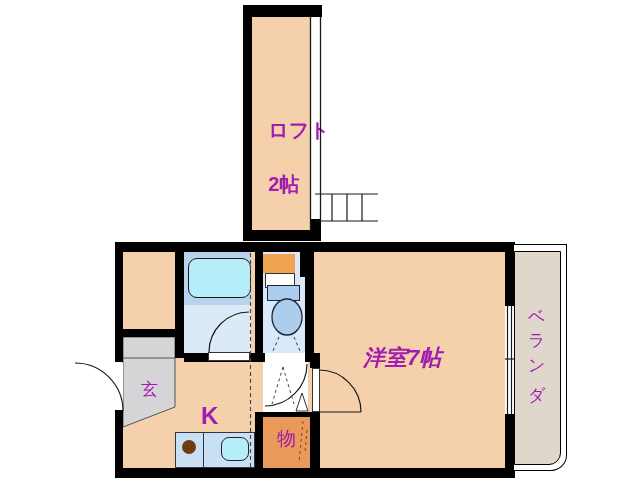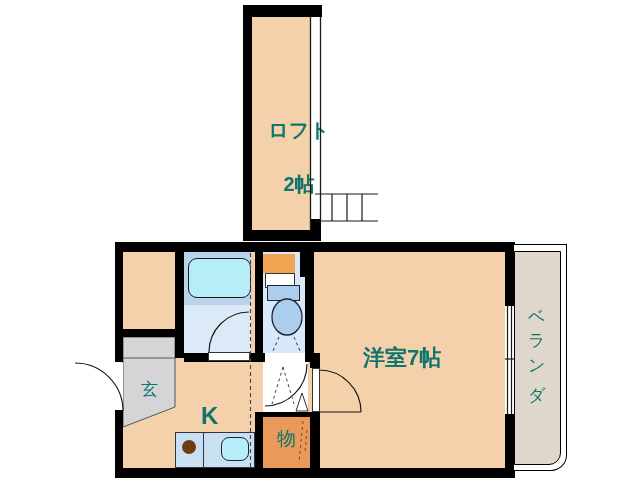--- a/index.html
+++ b/index.html
@@ -1,20 +1,20 @@
 <!DOCTYPE html>
 <html><head>
 <meta charset="utf-8">
 <style>
   html,body{margin:0;padding:0;background:#fff;}
   #plan{position:relative;width:638px;height:480px;background:#ffffff;overflow:hidden;
         font-family:"Liberation Sans","DejaVu Sans",sans-serif;color:#141420;}
   .wall{position:absolute;background:#000;}
   .fill{position:absolute;}
-  .lbl{position:absolute;white-space:pre;line-height:1.25;color:#0f766e;text-align:center;}
+  .lbl{position:absolute;white-space:pre;line-height:1.25;color:#a21caf;}
   svg.overlay{position:absolute;left:0;top:0;pointer-events:none;}
 </style>
 </head>
 <body>
 
 <div id="plan">
 
   <div class="fill" style="left:252px;top:16px;width:58px;height:214px;background:#F4D0AB;"></div>
   <div class="wall" style="left:243px;top:5px;width:9px;height:236px;"></div>
   <div class="wall" style="left:243px;top:5px;width:79px;height:12px;"></div>
@@ -118,18 +118,18 @@
       <line x1="307" y1="430" x2="305" y2="452"></line>
     </g>
 
     <g stroke="#1a1a1a" stroke-width="1.2" fill="none">
       <line x1="507.5" y1="306" x2="507.5" y2="414"></line>
       <line x1="511.5" y1="306" x2="511.5" y2="414"></line>
       <line x1="505" y1="359" x2="514" y2="359"></line>
     </g>
   </svg>
 
-  <div class="lbl" style="left:363px;top:344px;font-size:22px;font-weight:bold;">洋室7帖</div>
+  <div class="lbl" style="left:363px;top:344px;font-size:22px;font-weight:bold;font-style:italic;">洋室7帖</div>
   <div class="lbl" style="left:201px;top:401px;font-size:24px;font-weight:bold;">K</div>
   <div class="lbl" style="left:141px;top:379px;font-size:17px;">玄</div>
   <div class="lbl" style="left:277px;top:427px;font-size:19px;">物</div>
 
 </div>
 
 </body></html>

